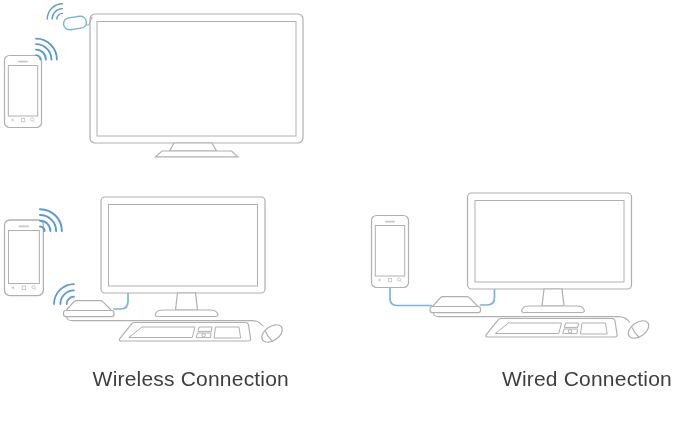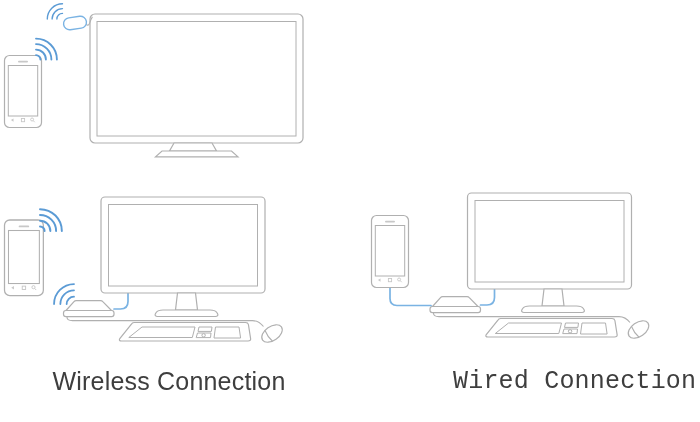--- a/index.html
+++ b/index.html
@@ -18,25 +18,25 @@
   .ln  {stroke:var(--line-gray);fill:none;stroke-width:1.1;}
   .lnf {stroke:var(--line-gray);fill:#ffffff;stroke-width:1.2;}
   .lnt {stroke:var(--line-gray);fill:#ffffff;stroke-width:1;}
   .cable{stroke:var(--cable-blue);fill:none;stroke-width:1.7;stroke-linecap:round;}
   .bluedev{stroke:var(--cable-blue);fill:#ffffff;stroke-width:1.4;}
   .wifi{stroke:var(--wifi-blue);fill:none;stroke-width:1.7;stroke-linecap:round;}
   .glyph{stroke:#c8c8c8;fill:none;stroke-width:.9;}
   .glyphf{fill:#c8c8c8;stroke:none;}
   .caption{
     position:absolute;top:367px;width:240px;height:24px;
-    color:var(--label-text);font-size:25px;letter-spacing:.2px;
-    text-align:center;white-space:nowrap;
+    color:var(--label-text);font-size:21px;letter-spacing:.2px;
+    text-align:right;white-space:nowrap;
   }
   .caption-left{left:49px;}
-  .caption-right{left:453px;font-family:Liberation Mono, monospace;}
+  .caption-right{left:432px;}
 </style>
 </head>
 <body style="background: rgb(255, 255, 255);">
 
 <svg width="700" height="422" viewBox="0 0 700 422">
   <defs>
 
     <g id="wifi4">
       <path class="wifi" d="M0,-4 A4,4 0 0 1 4,0"></path>
       <path class="wifi" d="M0,-9 A9,9 0 0 1 9,0"></path>

